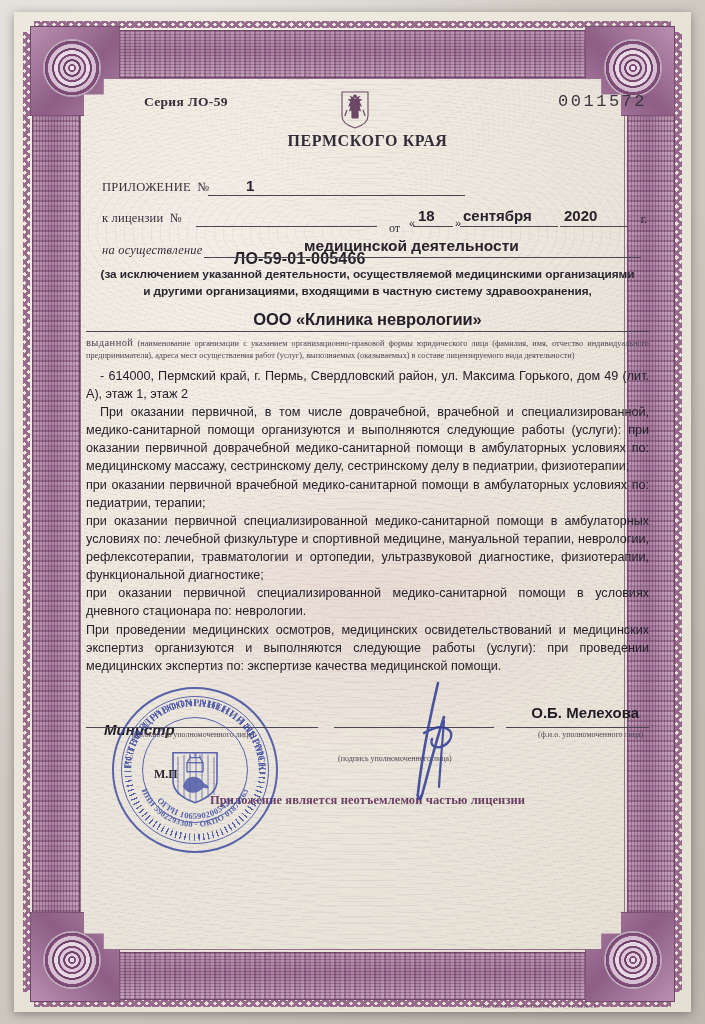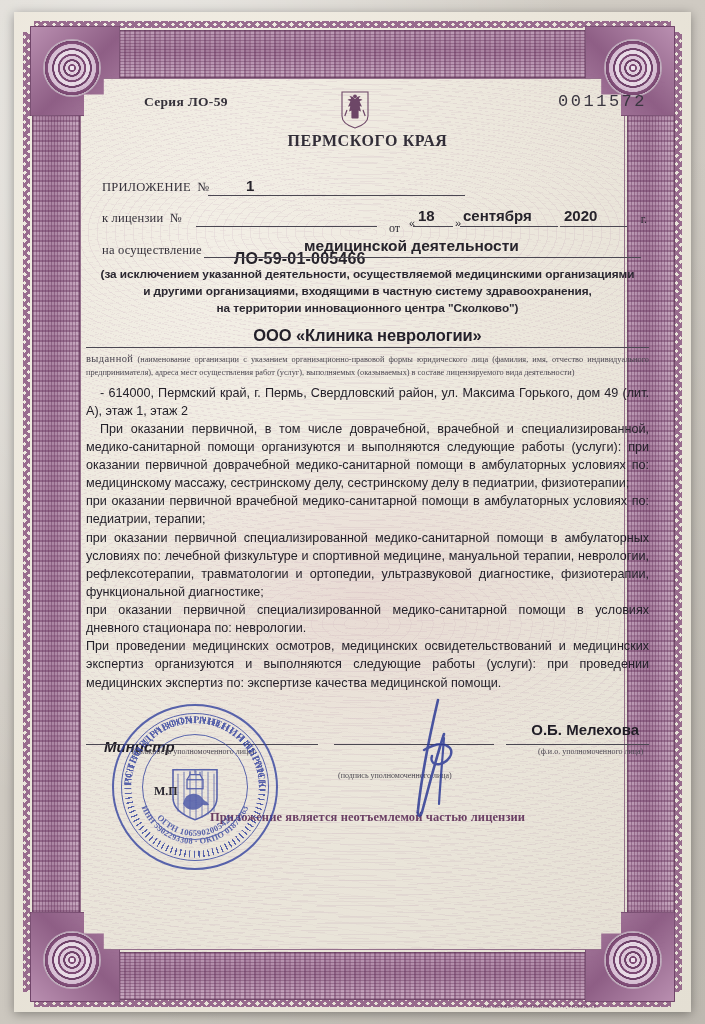--- a/index.html
+++ b/index.html
@@ -201,21 +201,21 @@
   .f-q1{position:absolute;left:323px;top:11px;font-size:11px;}
   .f-day-rule{left:327px;width:40px;top:20px;}
   .f-day{left:332px;top:1px;font-size:15px;}
   .f-q2{position:absolute;left:369px;top:11px;font-size:11px;}
   .f-mon-rule{left:374px;width:98px;top:20px;}
   .f-mon{left:377px;top:1px;font-size:15px;}
   .f-yr-rule{left:474px;right:22px;top:20px;}
   .f-yr{left:478px;top:1px;font-size:15px;}
   .f-g{position:absolute;right:2px;top:7px;font-family:"Liberation Serif",serif;font-size:11.5px;}
 
-  .f-act-lbl{left:16px;top:6px;}
+  .f-act-lbl{left:16px;top:6px;font-style:italic;}
   .f-act-rule{left:118px;right:8px;top:20px;}
   .f-act-val{left:218px;top:0px;font-size:15.5px;}
 
   .caption{
     text-align:center;font-family:"Liberation Serif", serif;
     font-size:8px;color:#4a4650;letter-spacing:.1px;margin-top:1px;
   }
 
   .exception{
     text-align:center;font-weight:700;font-size:11.8px;line-height:1.42;
@@ -419,21 +419,20 @@
         <div class="frow" style="height:28px;margin-bottom:0;">
           <span class="lbl f-act-lbl">на осуществление</span>
           <div class="rule f-act-rule"></div>
           <span class="fill f-act-val">медицинской деятельности</span>
         </div>
 
 
         <div class="exception">
           <div>(за исключением указанной деятельности, осуществляемой медицинскими организациями</div>
           <div>и другими организациями, входящими в частную систему здравоохранения,</div>
-          <div>на территории инновационного центра "Сколково")</div>
         </div>
       </div>
 
       <div class="orgname">ООО «Клиника неврологии»</div>
       <div class="orgrule"></div>
 
       <div class="issuedto">
         <span class="big">выданной</span>
         <span>(наименование организации с указанием организационно-правовой формы юридического лица (фамилия, имя, отчество индивидуального предпринимателя), адреса мест осуществления работ (услуг), выполняемых (оказываемых) в составе лицензируемого вида деятельности)</span>
       </div>

